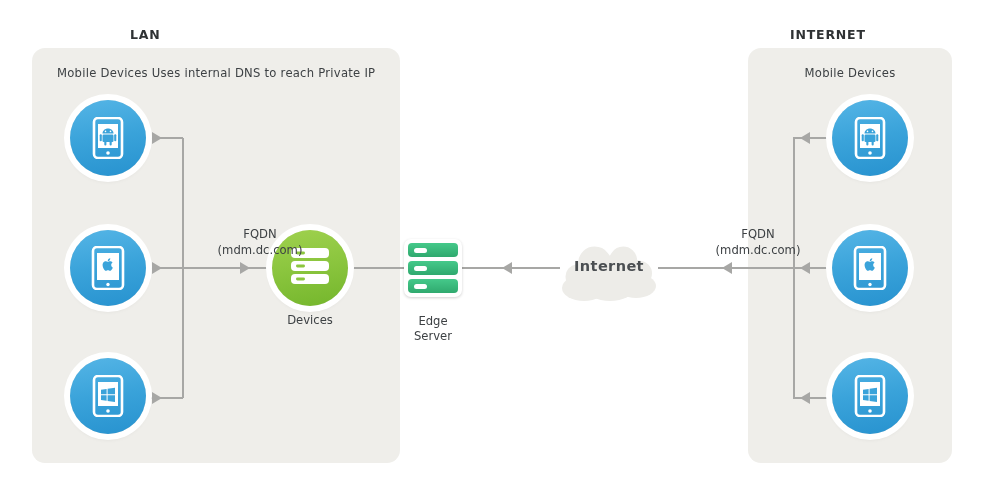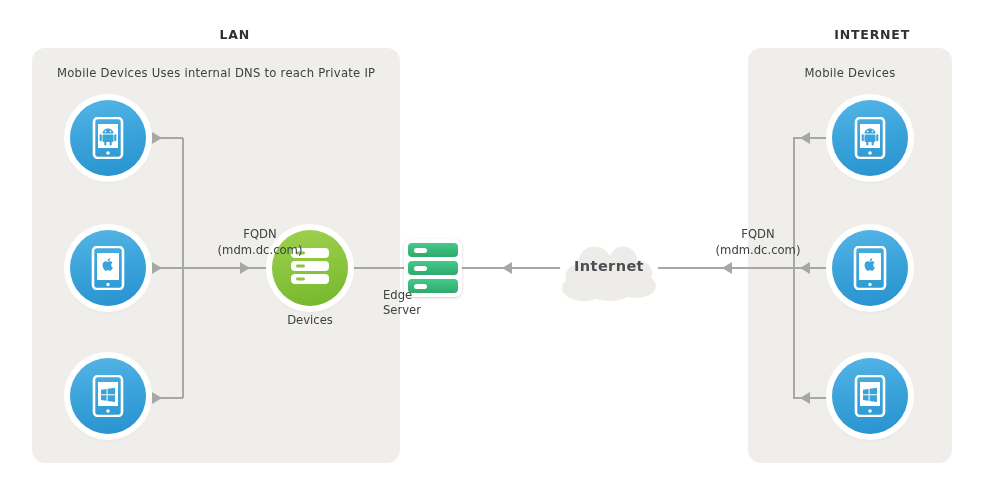--- a/index.html
+++ b/index.html
@@ -8,21 +8,21 @@
        font-family:"DejaVu Sans","Liberation Sans",sans-serif;}
   #stage{position:relative;width:985px;height:504px;background:#fff;}
 
   
   .zone{position:absolute;background:#efeeea;border-radius:13px;
         box-shadow:0 0 0 4px #ffffff, 0 1px 3px rgba(0,0,0,.11);}
   #zone-lan{left:32px;top:48px;width:368px;height:415px;}
   #zone-inet{left:748px;top:48px;width:204px;height:415px;}
 
   .zone-title{position:absolute;font-size:12.5px;font-weight:bold;
-              color:#2f3234;letter-spacing:.8px;text-align:right;
+              color:#2f3234;letter-spacing:.8px;text-align:left;
               white-space:nowrap;}
   #title-lan{left:130px;top:27px;width:120px;}
   #title-inet{left:790px;top:27px;width:120px;}
 
   .zone-caption{position:absolute;font-size:11.6px;color:#3d4144;
                 text-align:center;white-space:nowrap;letter-spacing:.25px;}
   #cap-lan{left:32px;top:66px;width:330px;text-align:left;padding-left:25px;}
   #cap-inet{left:748px;top:66px;width:204px;}
 
   
@@ -50,21 +50,21 @@
   
   #edge-box{position:absolute;left:404px;top:239px;width:58px;height:58px;
        background:#ffffff;border-radius:7px;
        box-shadow:0 1px 3px rgba(0,0,0,.18);
        padding:4px 4px;box-sizing:border-box;
        display:flex;flex-direction:column;justify-content:space-between;}
   .edge-bar{height:14px;border-radius:4px;position:relative;
        background:linear-gradient(180deg,#45c98a 0%,#2fa96e 100%);}
   .edge-bar i{position:absolute;left:6px;top:4.5px;width:13px;height:5px;
        border-radius:3px;background:#ffffff;display:block;}
-  #edge-label{position:absolute;left:383px;top:288px;width:100px;text-align:left;
+  #edge-label{position:absolute;left:383px;top:314px;width:100px;text-align:center;
        font-size:11.6px;color:#3d4144;line-height:15px;}
 
   
   #cloud{position:absolute;left:550px;top:228px;width:118px;height:80px;}
   #cloud svg{display:block;}
   #cloud-text{position:absolute;left:550px;top:258px;width:118px;text-align:center;
        font-size:14.5px;font-weight:bold;color:#4b4f52;letter-spacing:.4px;}
 
   
   .fqdn{position:absolute;text-align:center;font-size:11.6px;color:#3d4144;

